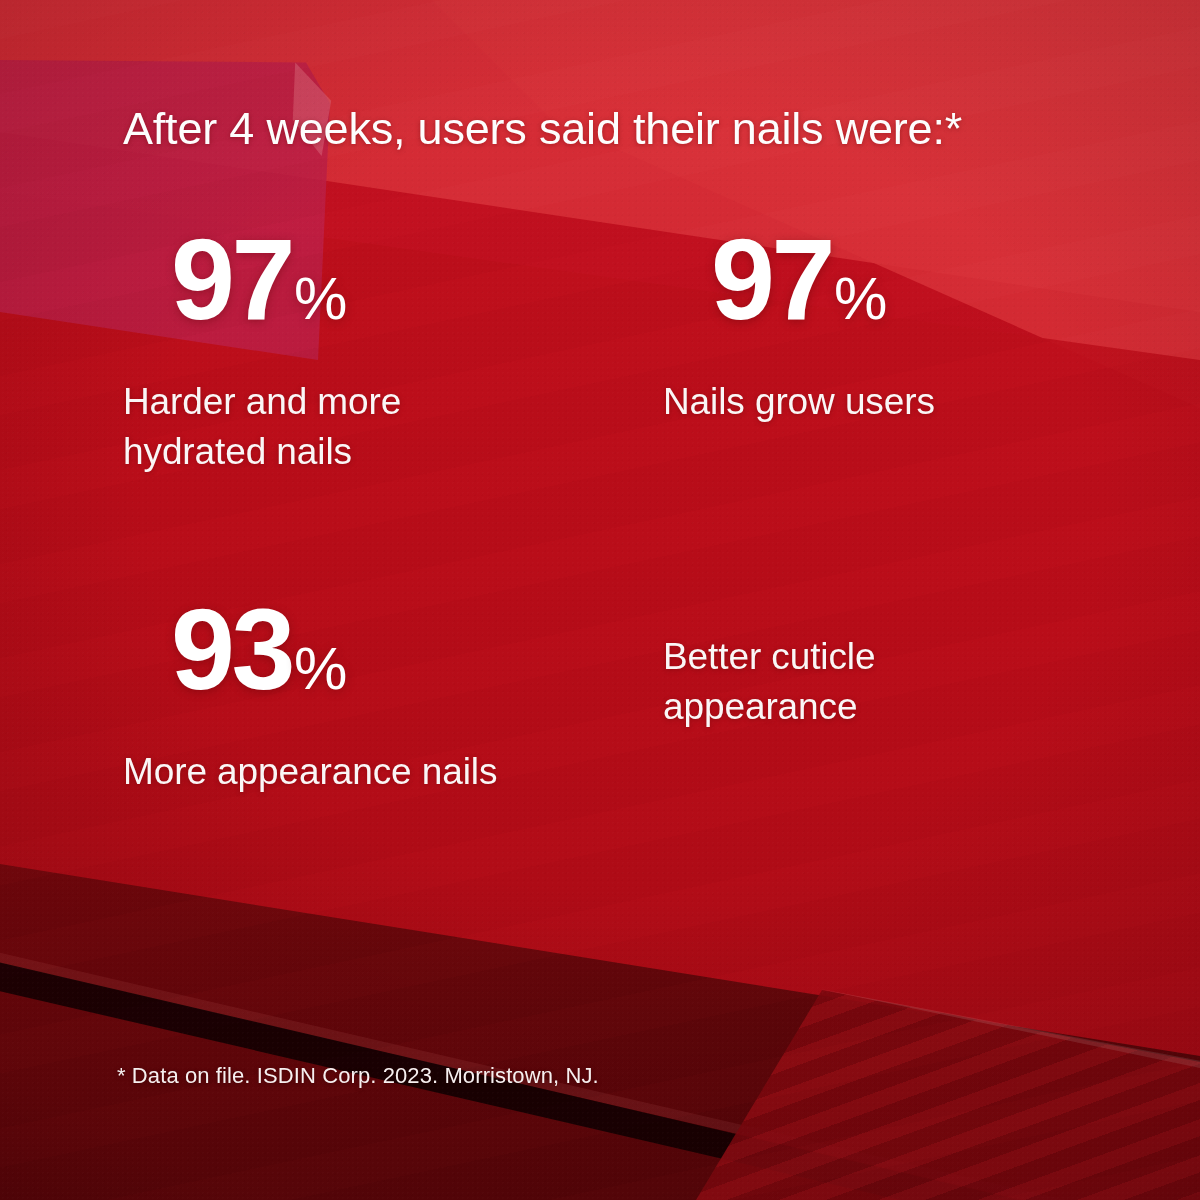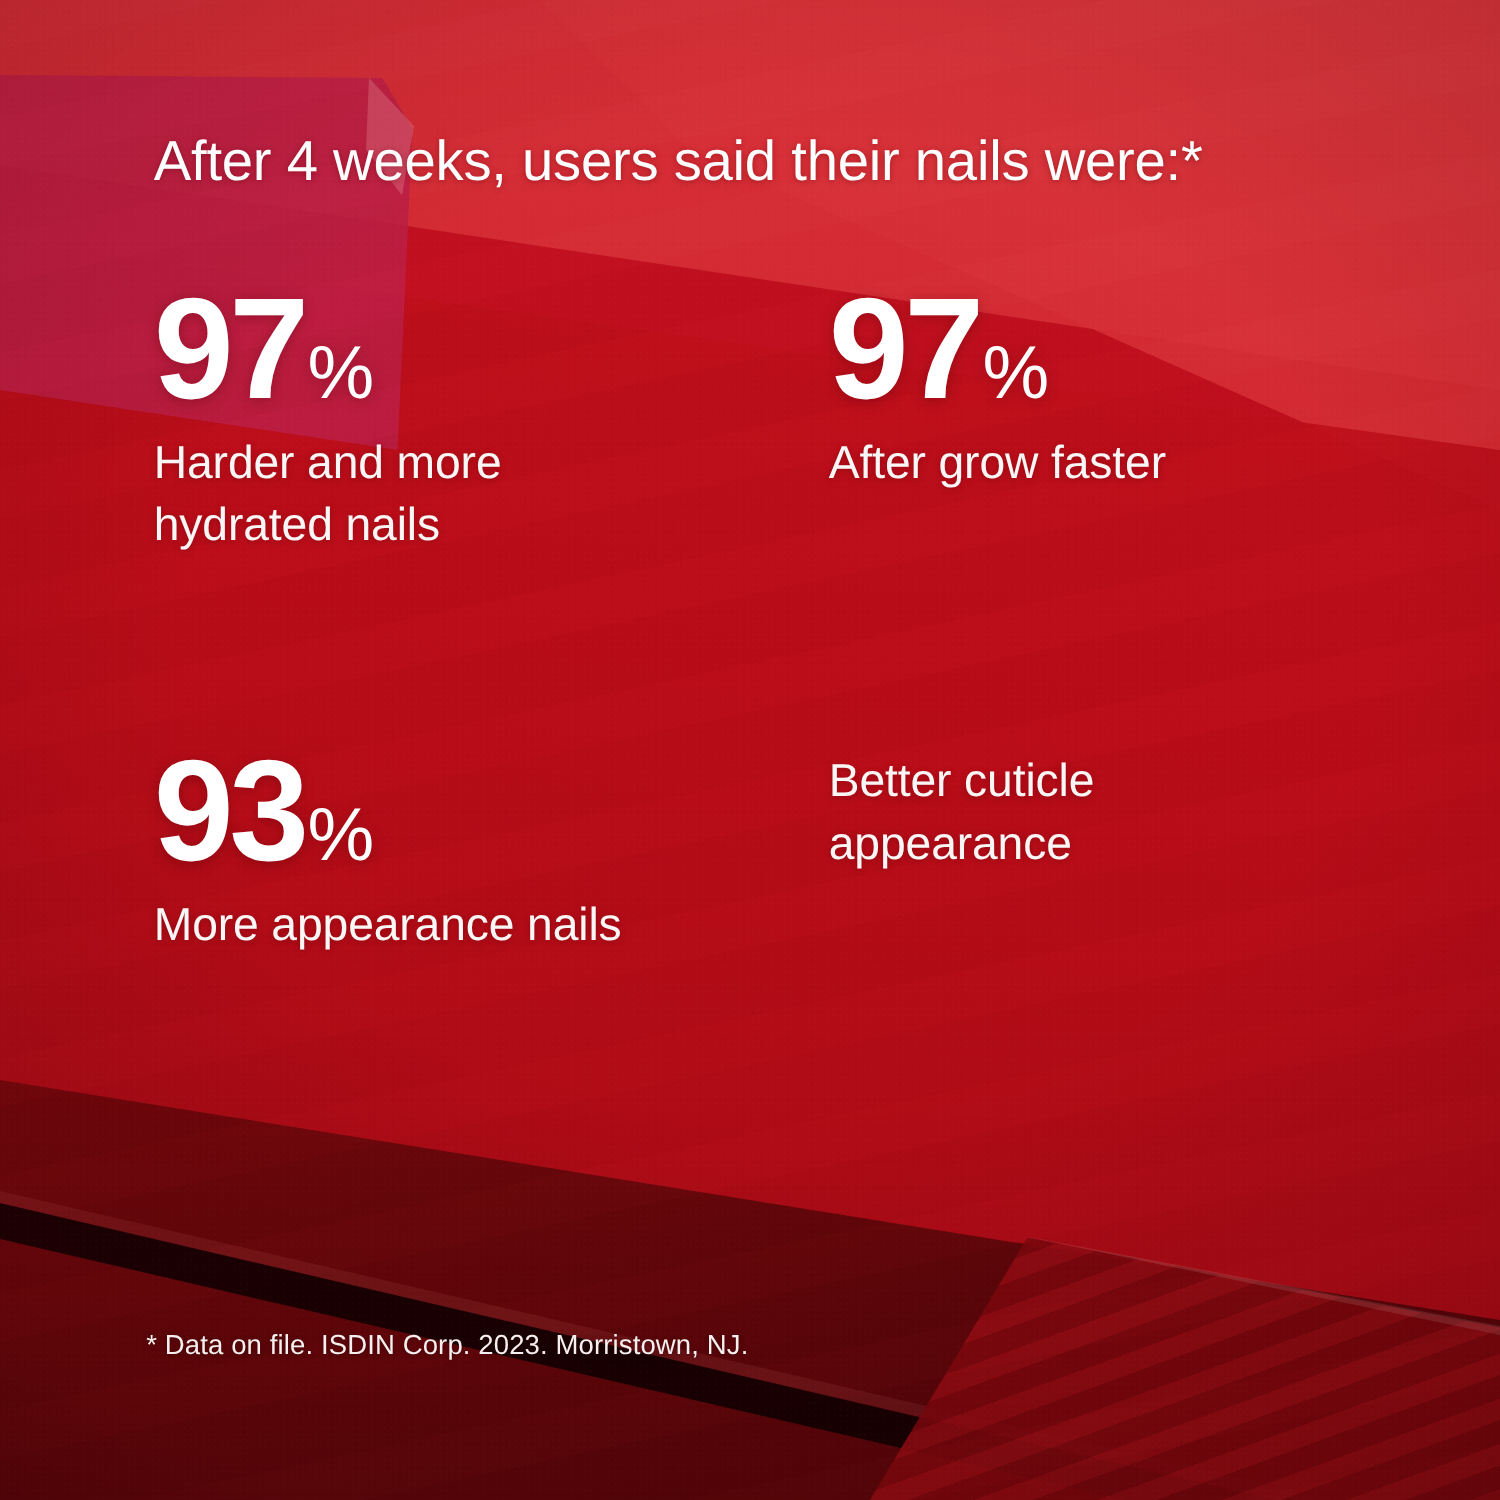--- a/index.html
+++ b/index.html
@@ -171,32 +171,33 @@
 
   .stat-value {
     display: block;
     font-size: 115px;
     font-weight: 700;
     line-height: 1.0;
     letter-spacing: -3.5px;
     color: #FFFFFF;
     text-shadow: 0 2px 10px rgba(80,0,5,0.35);
     white-space: nowrap;
+    margin-left: 48px;
   }
   .stat-value .pct {
     font-size: 60px;
     font-weight: 500;
     letter-spacing: -1px;
     vertical-align: baseline;
     margin-left: 2px;
   }
 
   .stat-label {
     display: block;
-    margin-top: 8px;
+    margin-top: 40px;
     font-size: 37px;
     line-height: 1.35;
     font-weight: 400;
     letter-spacing: -0.1px;
     color: #FAF6F6;
     text-shadow: 0 1px 5px rgba(80,0,5,0.35);
     max-width: 420px;
   }
 
   .stat.row2 .stat-value { font-size: 115px; }
@@ -241,21 +242,21 @@
 
     <div id="stats-grid">
 
       <div class="stat" id="stat-1">
         <span class="stat-value"><span>97</span><span class="pct">%</span></span>
         <span class="stat-label">Harder and more hydrated nails</span>
       </div>
 
       <div class="stat" id="stat-2">
         <span class="stat-value"><span>97</span><span class="pct">%</span></span>
-        <span class="stat-label">After grow faster</span>
+        <span class="stat-label">Nails grow users</span>
       </div>
 
       <div class="stat row2" id="stat-3">
         <span class="stat-value"><span>93</span><span class="pct">%</span></span>
         <span class="stat-label">More appearance nails</span>
       </div>
 
       <div class="stat row2" id="stat-4">
         <span class="stat-label">Better cuticle appearance</span>
       </div>

